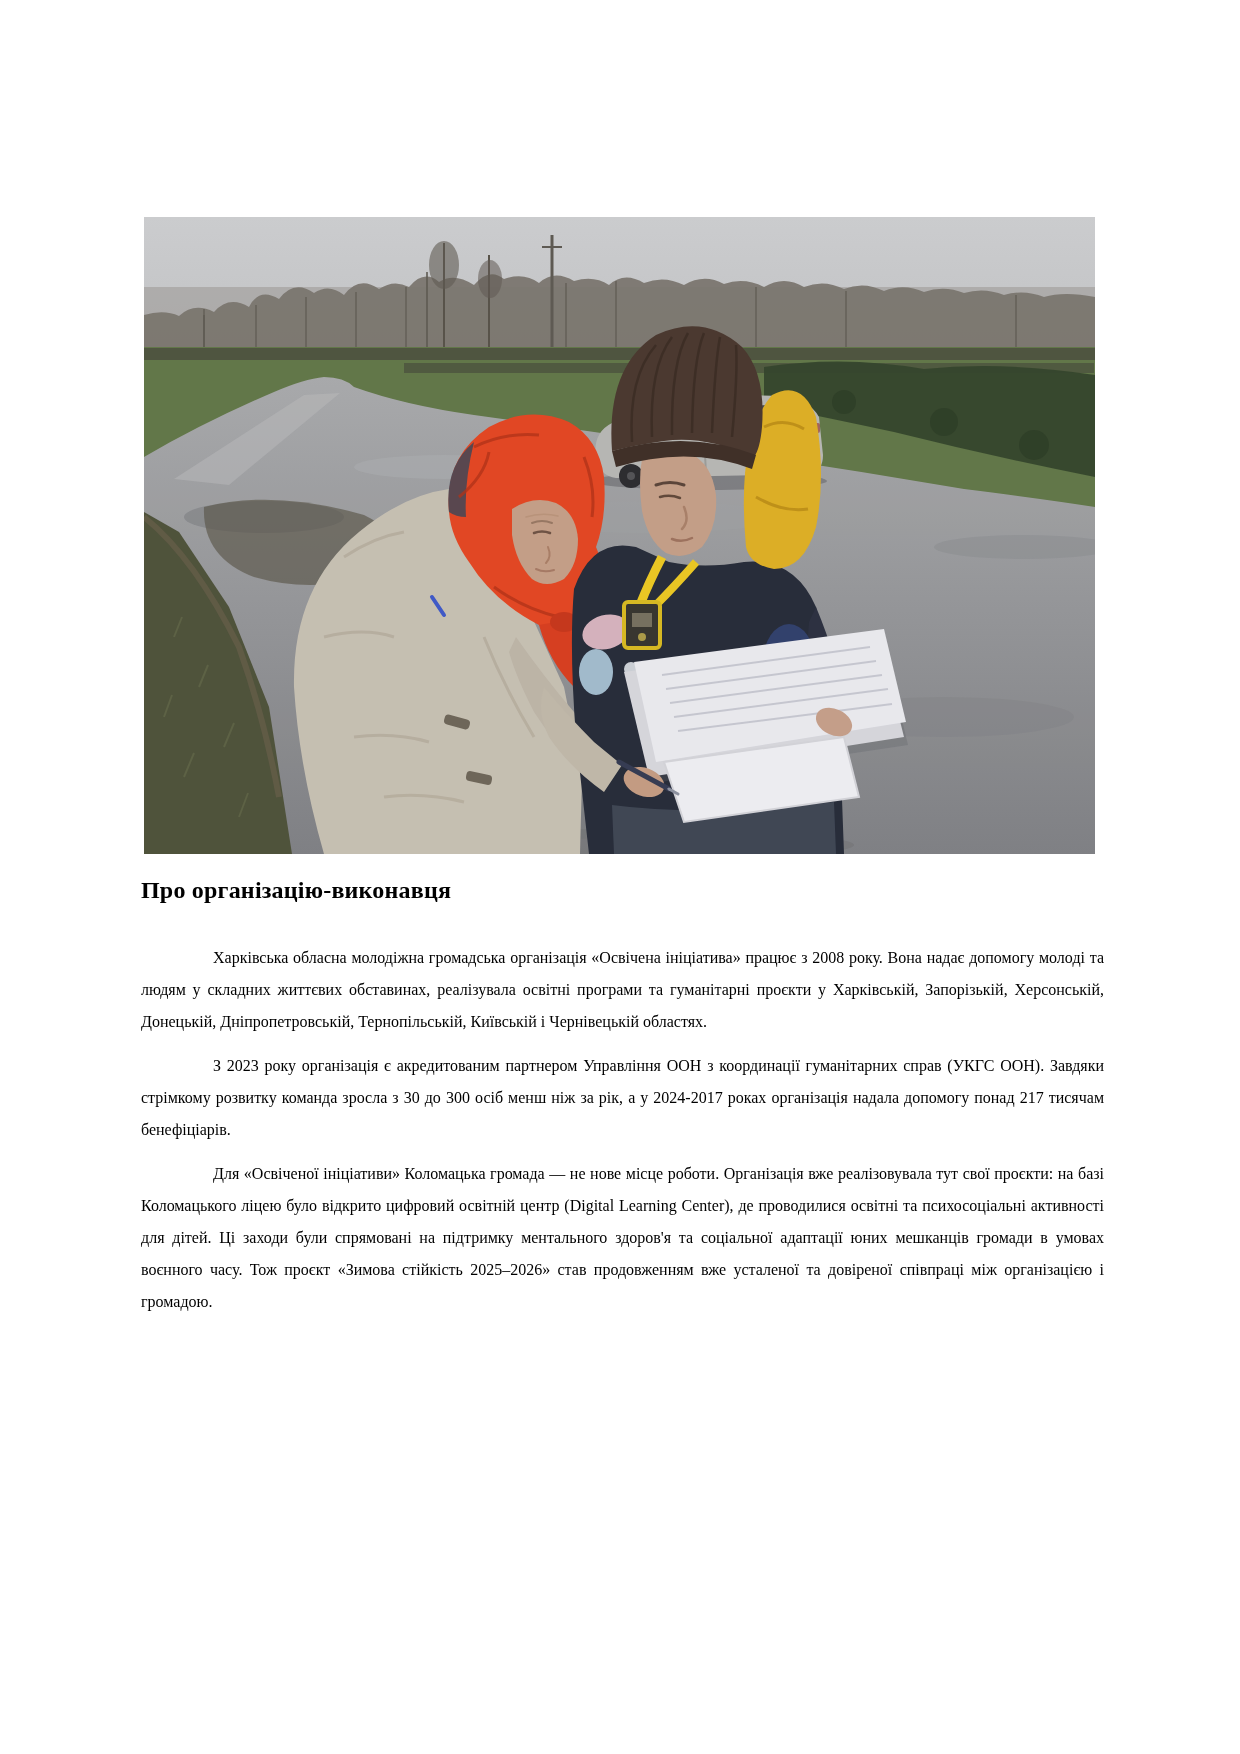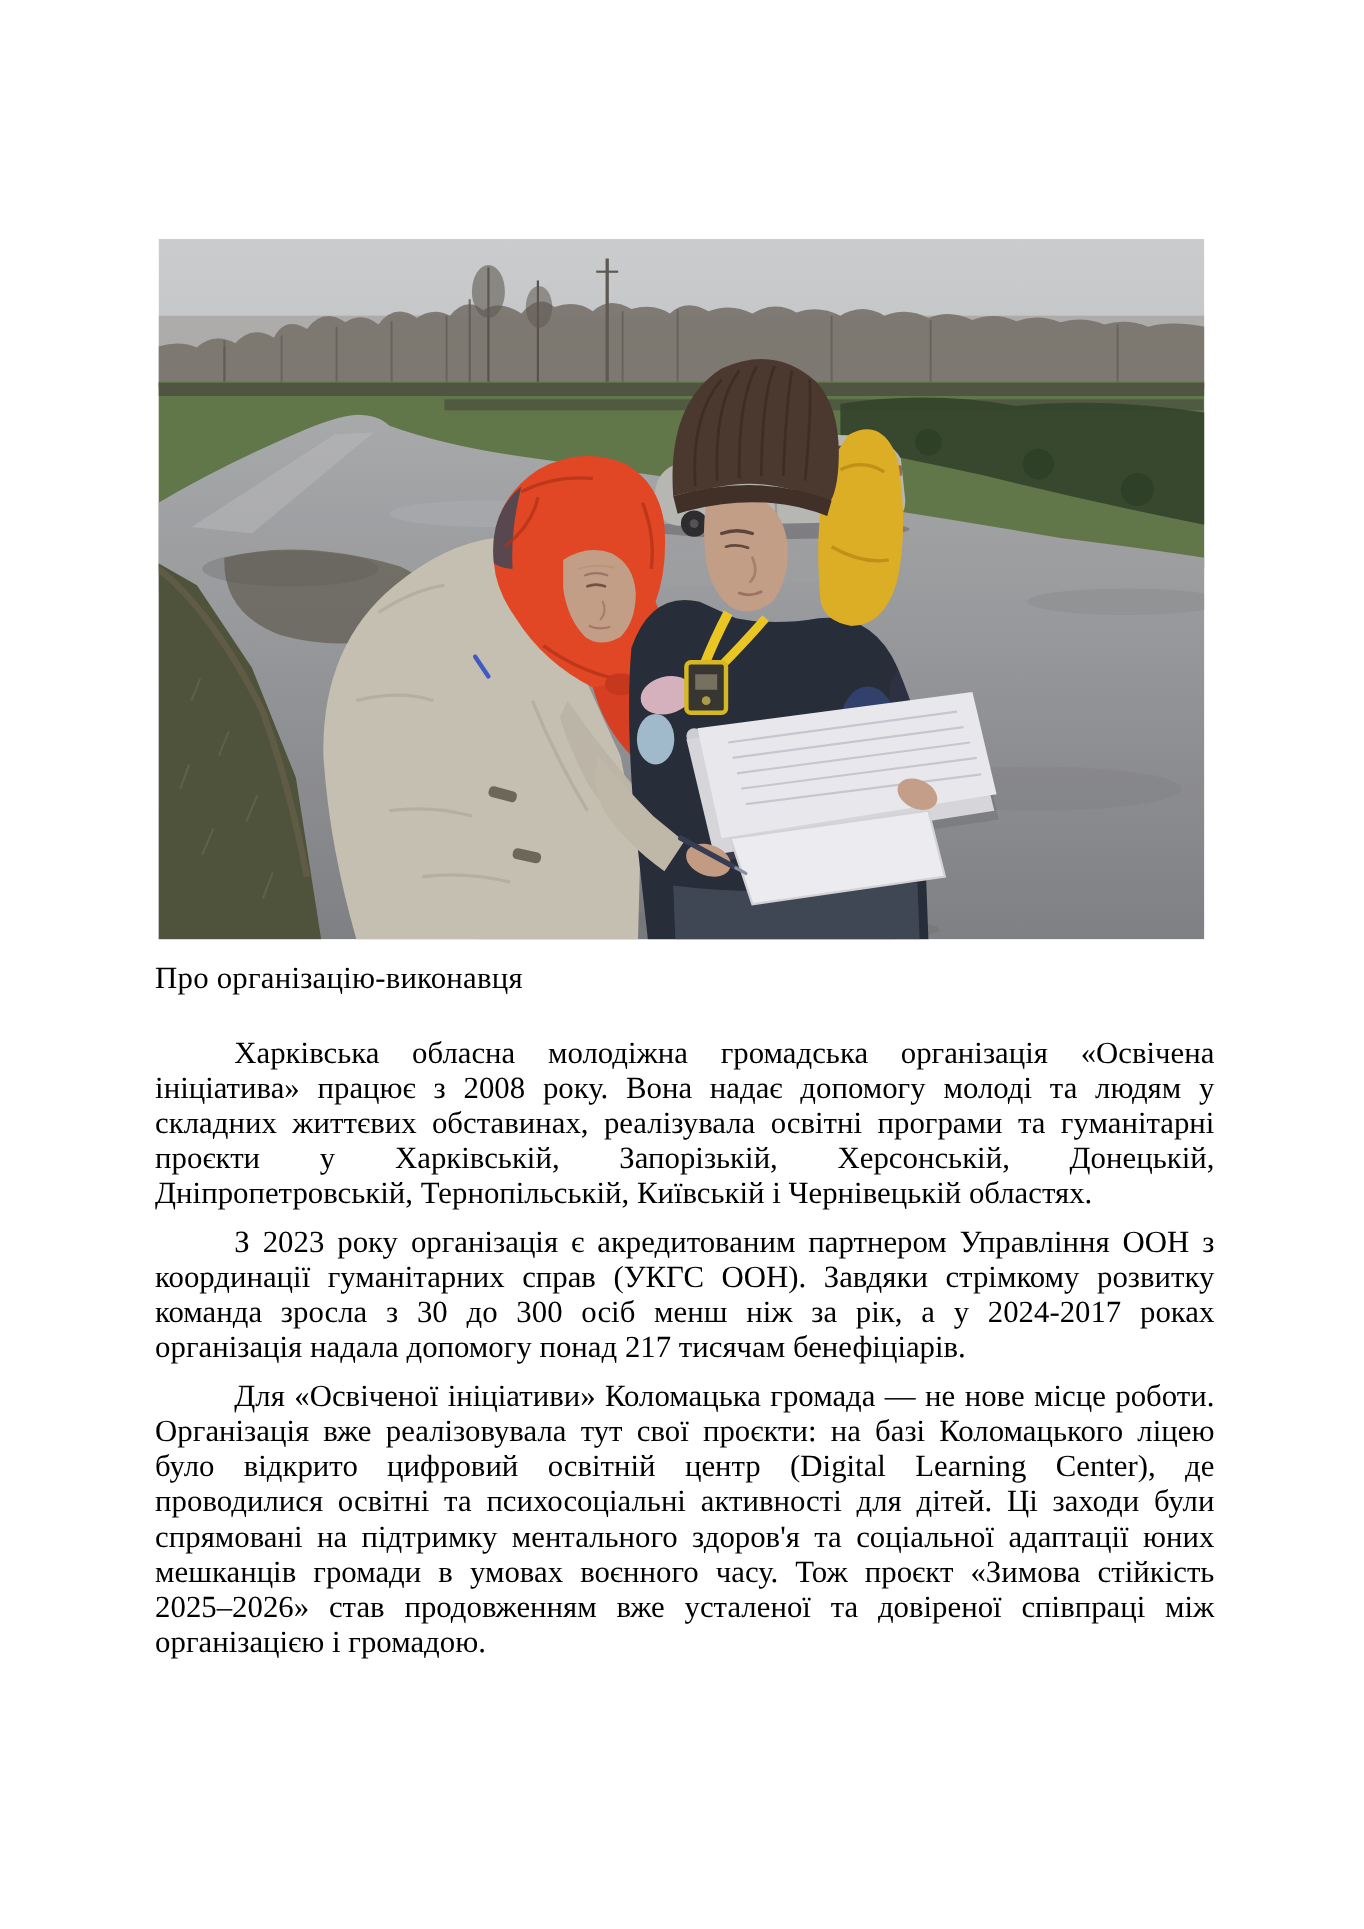--- a/index.html
+++ b/index.html
@@ -14,25 +14,25 @@
   }
   figure.photo{
     position:absolute;left:144px;top:217px;width:951px;height:637px;
     margin:0;padding:0;overflow:hidden;
   }
   figure.photo svg{display:block;width:951px;height:637px;}
   .content{
     position:absolute;left:141px;top:872px;width:963px;
   }
   h1.doc-heading{
-    font-size:28px;line-height:36px;font-weight:normal;
+    font-size:24px;line-height:36px;font-weight:bold;
     margin:0 0 34px 0;letter-spacing:.2px;
   }
   p.doc-para{
-    font-size:28px;line-height:32px;
+    font-size:16px;line-height:32px;
     text-align:justify;text-indent:72px;
     margin:0 0 12px 0;
   }
 </style>
 </head>
 <body>
 
 <div class="page">
 
   <figure class="photo" aria-label="Гуманітарна працівниця у коричневій в'язаній шапці з жовтим бейджем допомагає літній жінці в яскраво-червоній хустці підписати документи на мокрій сільській дорозі; позаду сріблястий універсал, зелені поля та голі дерева під похмурим небом.">

